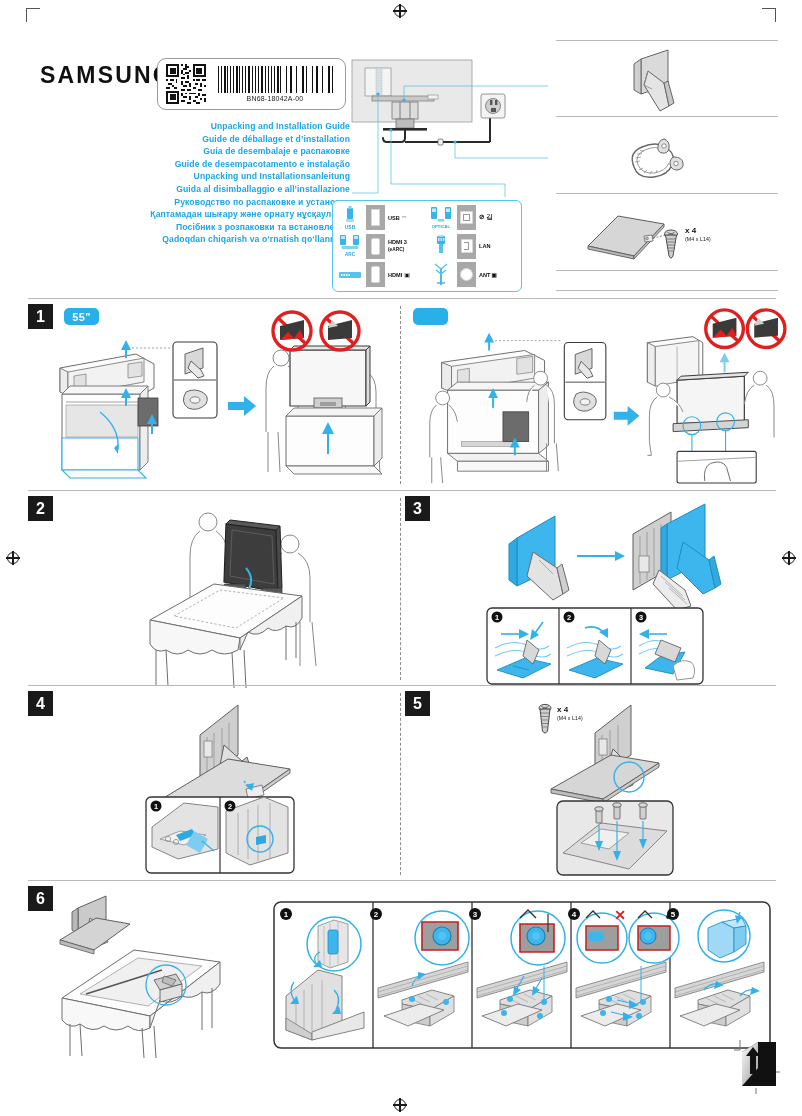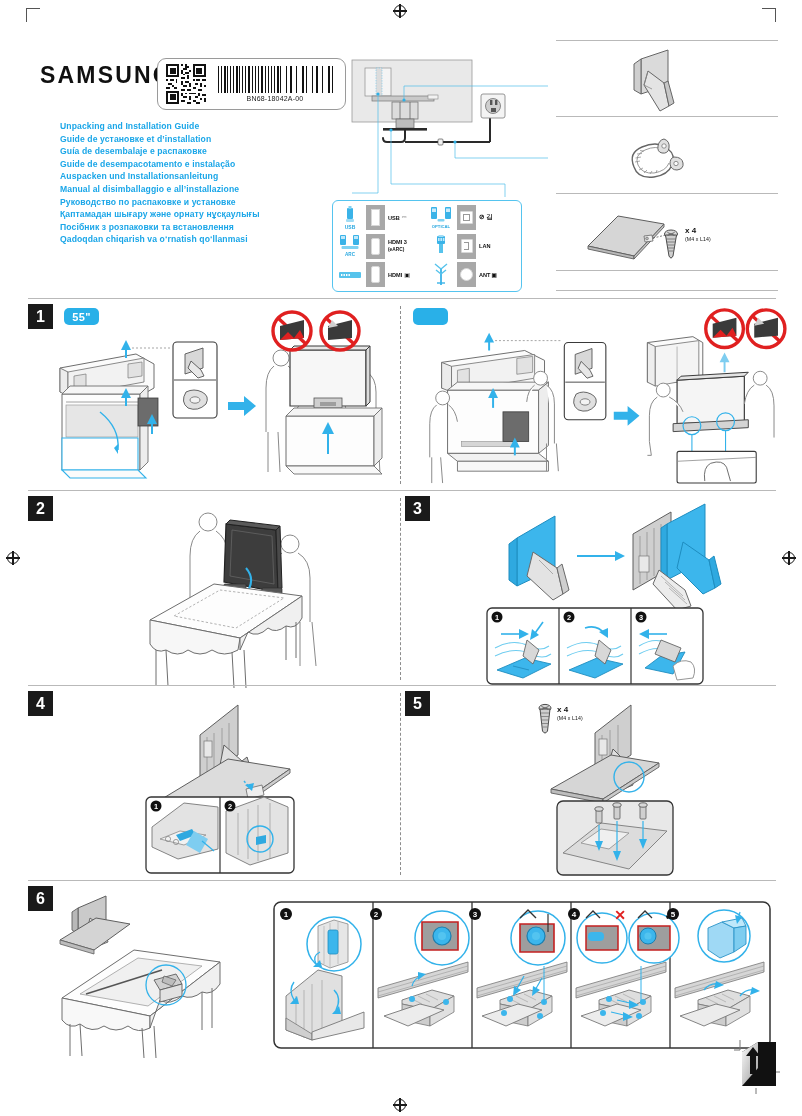--- a/index.html
+++ b/index.html
@@ -39,21 +39,21 @@
     border:1px solid #9a9a9a; border-radius:9px; background:#fff;
     display:flex; align-items:center; gap:7px; padding:4px 8px;
   }
   .qr { width:40px; height:40px; flex:0 0 40px; }
   .barcode-wrap { flex:1; display:flex; flex-direction:column; align-items:center; }
   .barcode { width:118px; height:27px; }
   .code-text { font-size:7px; color:#222; letter-spacing:.2px; margin-top:2px; }
 
   .langs {
     position:absolute; left:60px; top:100px; width:290px;
-    text-align:left; color:#1aa6e8;
+    text-align:right; color:#1aa6e8;
     font-size:8.6px; font-weight:bold; line-height:12.6px;
     letter-spacing:.1px;
   }
 
   
   .backpanel { position:absolute; left:350px; top:38px; width:200px; height:140px; }
   
   .ports {
     position:absolute; left:332px; top:180px; width:190px; height:92px;
     border:1px solid #55c4ef; border-radius:6px; background:#fff;
@@ -237,25 +237,25 @@
               <rect x="112" y="0" width="2" height="27"></rect>
             <rect x="115.5" y="0" width="1.4" height="27"></rect>
           </g>
         </svg>
         <div class="code-text">BN68-18042A-00</div>
       </div>
     </div>
 
     <div class="langs">
       <div>Unpacking and Installation Guide</div>
-      <div>Guide de установке et d’installation</div>
+      <div>Guide de déballage et d’installation</div>
       <div>Guía de desembalaje e распаковке</div>
       <div>Guide de desempacotamento e instalação</div>
-      <div>Auspacken und Installationsanleitung</div>
-      <div>Manual al disimballaggio e all’installazione</div>
+      <div>Unpacking und Installationsanleitung</div>
+      <div>Guida al disimballaggio e all’installazione</div>
       <div>Руководство по распаковке и установке</div>
       <div>Қаптамадан шығару және орнату нұсқаулығы</div>
       <div>Посібник з розпаковки та встановлення</div>
       <div>Qadoqdan chiqarish va o‘rnatish qo‘llanmasi</div>
     </div>
 
     <svg class="backpanel" viewBox="0 0 200 140">
       <rect x="2" y="2" width="120" height="62" fill="#e9e9e9" stroke="#9a9a9a" stroke-width="0.8"></rect>
       <rect x="15" y="10" width="26" height="28" fill="#f4f4f4" stroke="#8d8d8d" stroke-width="0.7"></rect>
       <rect x="26" y="10" width="6" height="28" fill="#dcdcdc" stroke="#5bbde8" stroke-width="0.5" stroke-dasharray="1.4 1.2"></rect>

